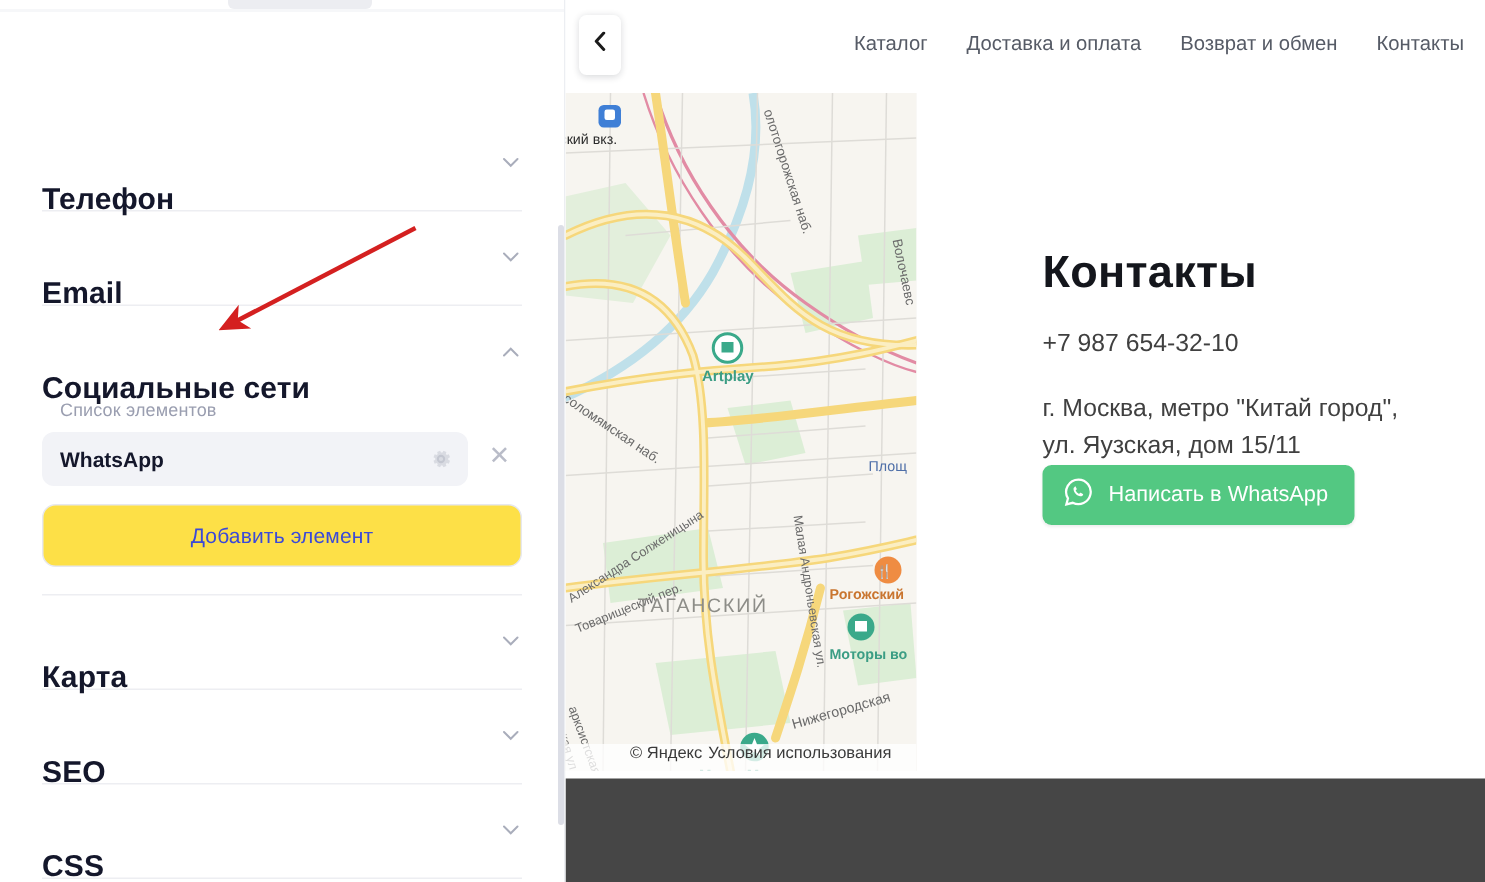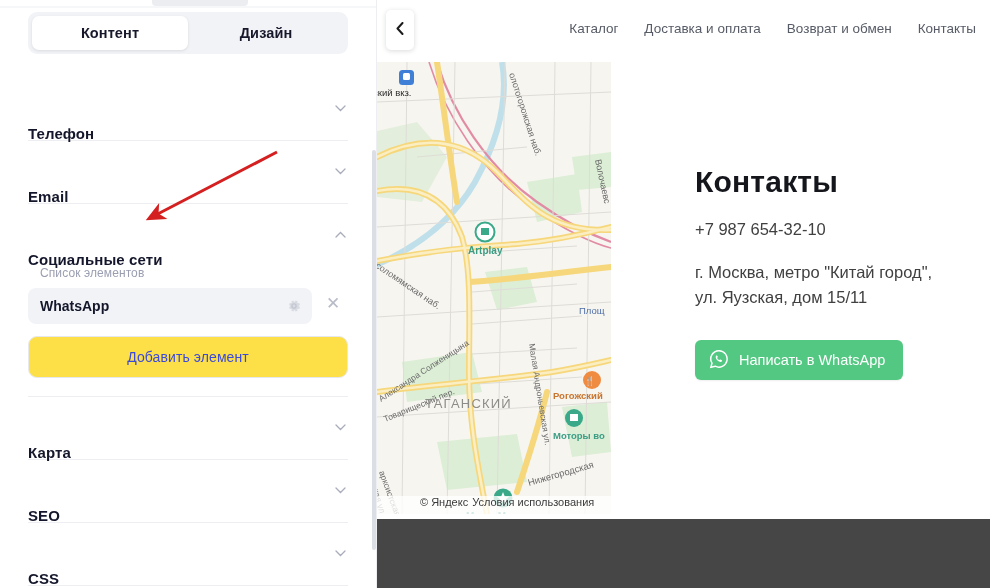--- a/index.html
+++ b/index.html
@@ -50,21 +50,21 @@
   
   #accordion { position:absolute; left:0; top:78px; width:376px; }
   .acc-row {
     position:relative; margin:0 28px;
     border-bottom:1px solid #edeef2;
   }
   .acc-head {
     position:relative; height:62px; display:flex; align-items:center;
     cursor:pointer;
   }
-  .acc-title { font-size:15px; font-weight:700; color:#14172b; letter-spacing:.1px;margin-top:48px; }
+  .acc-title { font-size:20px; font-weight:700; color:#14172b; letter-spacing:.1px;margin-top:48px; }
   .chev {
     position:absolute; right:2px; top:50%; margin-top:-4px;
     width:11px; height:7px;
   }
   .chev svg { display:block; }
   .acc-body { padding: 0 0 18px 0; }
 
   .field-label {
     font-size:12px; color:#9a9eb0; margin: 0 0 8px 12px; letter-spacing:.1px;
   }
@@ -146,21 +146,21 @@
 
   
   #contacts { position:absolute; left:318px; top:165px; width:290px; }
   #contacts h1 {
     font-size:30px; font-weight:700; color:#14161c; letter-spacing:.2px;
     margin-bottom:18px;
   }
   .contact-line { font-size:16.5px; color:#404040; line-height:25px; }
   .contact-block { margin-top:18px; }
   #wa-button {
-    margin-top:30px; display:inline-flex; align-items:center; gap:10px;
+    display:inline-flex; align-items:center; gap:10px;
     height:40px; padding:0 18px 0 14px; border-radius:6px;
     background:#53c882; color:#ffffff; font-size:14.5px;
     cursor:pointer; box-shadow:0 1px 2px rgba(0,0,0,.07);
   }
   #footer-dark {
     position:absolute; left:0; top:519px; width:613px; height:69px;
     background:#464646;
   }
 </style>
 </head>
@@ -168,24 +168,20 @@
 
 <div id="root">
 
   <div id="editor-panel">
 
     <div id="top-strip">
       <div class="ghost"></div>
       <div class="ghost2"></div>
     </div>
 
-    <div id="tab-switcher">
-      <div class="tab-btn active">Контент</div>
-      <div class="tab-btn">Дизайн</div>
-    </div>
 
     <div id="accordion">
 
       <div class="acc-row">
         <div class="acc-head">
           <span class="acc-title">Телефон</span>
           <span class="chev">
             <svg width="11" height="7" viewBox="0 0 11 7">
                 <path d="M1 1l4.5 4.5L10 1" fill="none" stroke="#a9adbb" stroke-width="1.3" stroke-linecap="round"></path>
               </svg>

